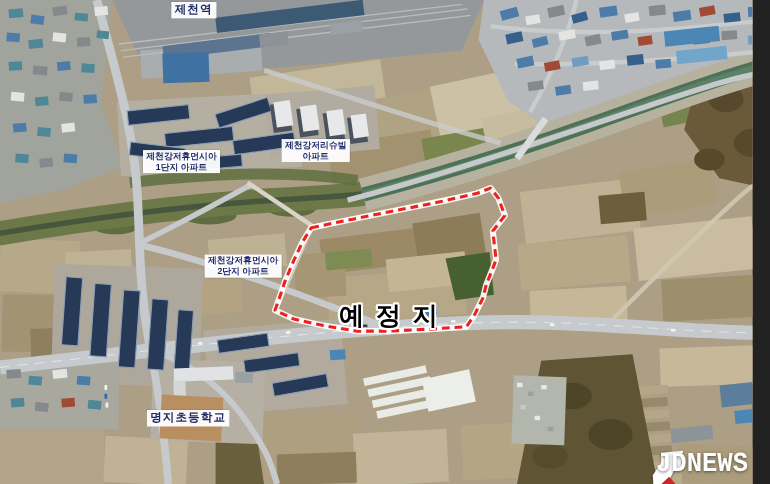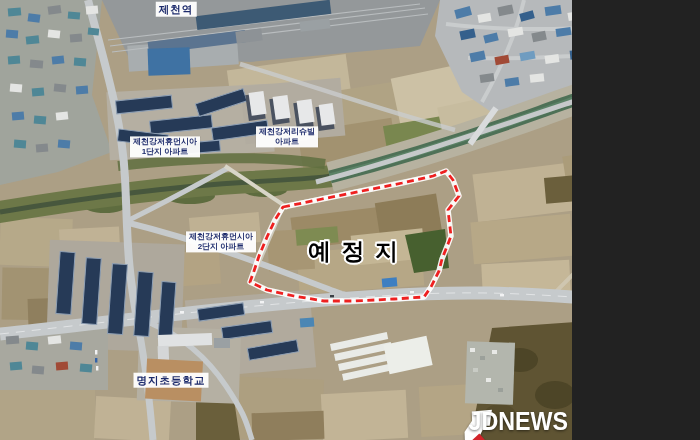--- a/index.html
+++ b/index.html
@@ -1,30 +1,30 @@
 <!DOCTYPE html>
 <html><head>
 <meta charset="utf-8">
 <style>
   html,body{margin:0;padding:0;background:#222;}
-  .map{position:relative;width:572px;height:440px;overflow:hidden;
+  .map{position:relative;width:684px;height:440px;overflow:hidden;
        font-family:"Liberation Sans",sans-serif;background:#ac9f85;}
   .map svg{position:absolute;left:0;top:0;}
   .lbl{position:absolute;transform:translate(-50%,-50%);
        background:rgba(255,255,255,.95);color:#1c2a6b;font-weight:bold;
        text-align:center;white-space:nowrap;line-height:1.2;padding:1px 3px;
        box-shadow:0 0 1px rgba(0,0,0,.4);}
   .lbl .ln{display:block;}
   .lbl.sm{font-size:8px;}
   .lbl.md{font-size:10.5px;letter-spacing:1px;}
   .site-label{position:absolute;transform:translate(-50%,-50%);
        font-size:23px;font-weight:bold;color:#000;letter-spacing:2px;white-space:nowrap;
        text-shadow:2px 0 0 #fff,-2px 0 0 #fff,0 2px 0 #fff,0 -2px 0 #fff,
-                   1.5px 1.5px 0 #fff,-1.5px -1.5px 0 #fff,1.5px -1.5px 0 #fff,-1.5px 1.5px 0 #fff;}
-  .watermark{position:absolute;right:4px;bottom:6px;display:flex;align-items:flex-end;}
+                   1.5px 1.5px 0 #fff,-1.5px -1.5px 0 #fff,1.5px -1.5px 0 #fff,-1.5px 1.5px 0 #fff;margin-top:36px;}
+  .watermark{position:absolute;right:4px;bottom:6px;display:flex;align-items:flex-end;font-family:Liberation Mono, monospace;}
   .wm-icon{width:40px;height:46px;margin-right:1px;filter:drop-shadow(0 1px 1px rgba(0,0,0,.45));}
   .wm-text{color:#fff;font-size:25px;font-weight:bold;line-height:1;
        text-shadow:0 1px 3px rgba(0,0,0,.55);transform:scaleX(.93);transform-origin:right bottom;}
 </style>
 </head>
 <body>
 
 <div class="map">
 
 <svg width="700" height="440" viewBox="0 0 700 440">

